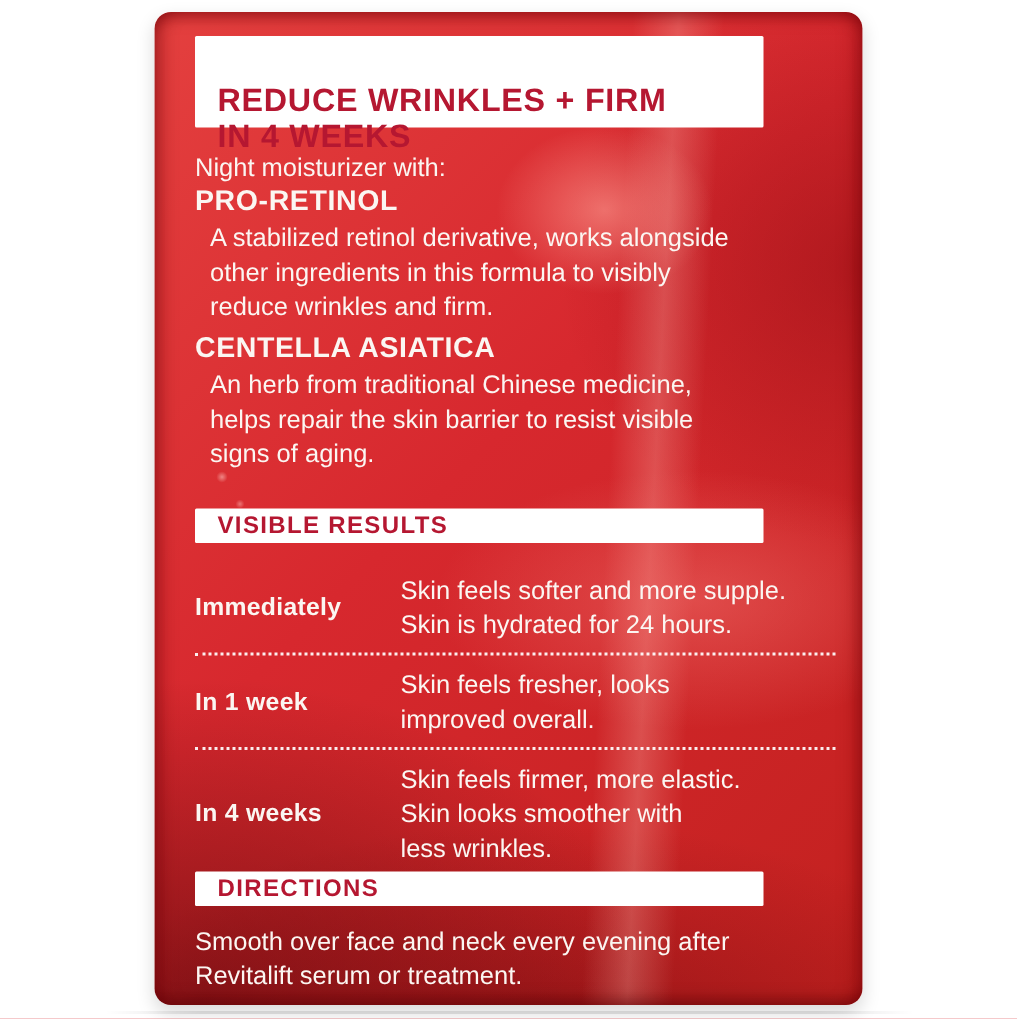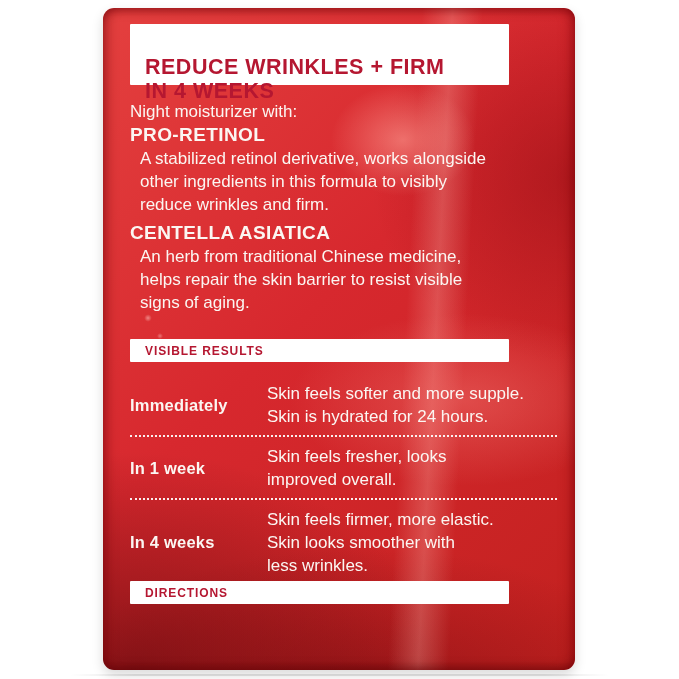--- a/index.html
+++ b/index.html
@@ -44,21 +44,21 @@
   }
   .banner-headline {
     top:16px; height:61px;
     padding:6px 0 0 15px;
     font-size:21.5px; font-weight:bold; line-height:24.5px;
     letter-spacing:.5px; white-space:pre-line;
   }
   .banner-title {
     height:23px; display:flex; align-items:center;
     padding-left:15px;
-    font-size:12px; font-weight:bold; letter-spacing:.9px;
+    font-size:16px; font-weight:bold; letter-spacing:.9px;
   }
   .banner-results   { top:331px; }
   .banner-directions{ top:573px;align-items:center; }
 
   .white-text { color:#fbf6f2; }
 
   .ingredients {
     position:absolute; left:27px; top:92px; width:432px;
     font-size:17px; line-height:23px;
   }
@@ -129,16 +129,18 @@
       <div class="results-desc">Skin feels firmer, more elastic.
 Skin looks smoother with
 less wrinkles.</div>
     </div>
   </div>
 
   <div class="banner banner-title banner-directions">
     <span>DIRECTIONS</span>
   </div>
 
+  <p class="directions-text white-text">Smooth over face and neck every evening after
+Revitalift serum or treatment.</p>
 
 </div>
 
 <div class="floor-line"></div>
 
 </body></html>

